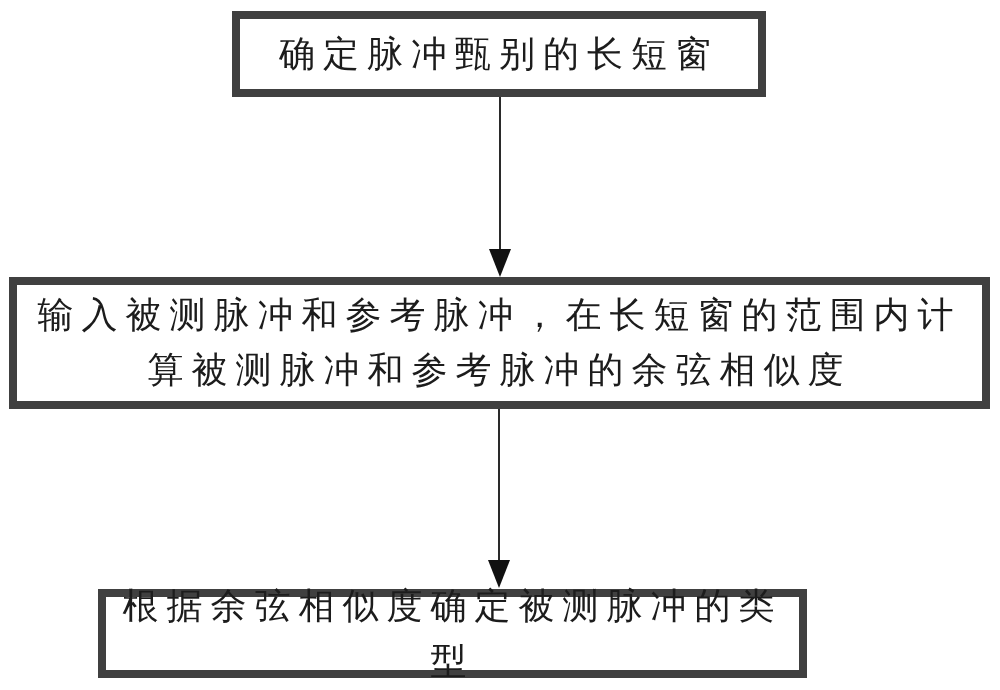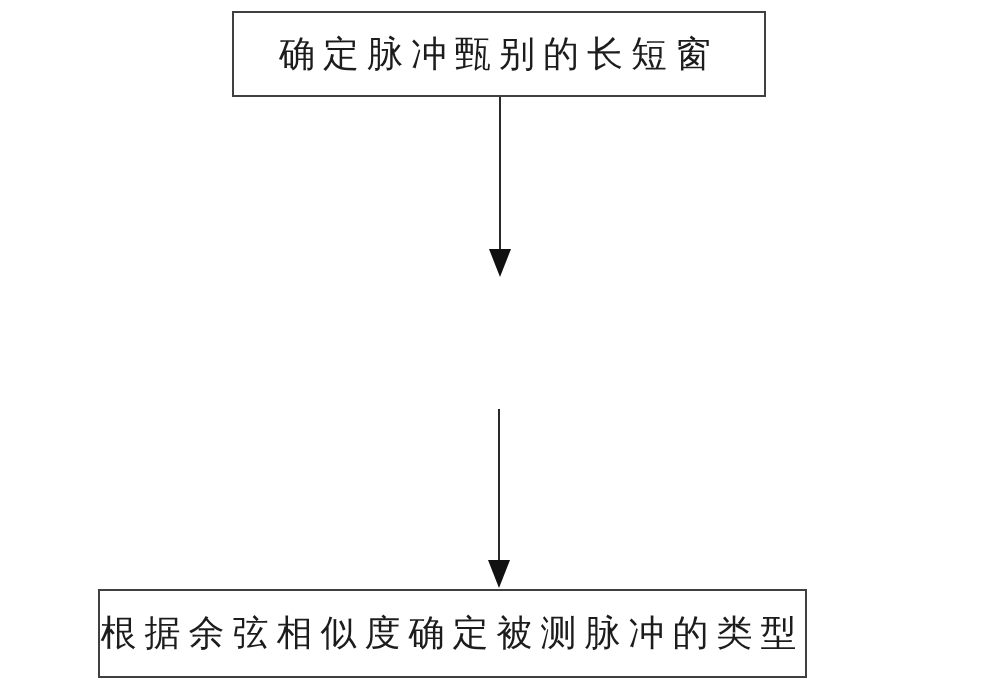--- a/index.html
+++ b/index.html
@@ -10,21 +10,21 @@
   .canvas {
     position: relative;
     width: 1000px;
     height: 690px;
     background: #ffffff;
     font-family: "Liberation Serif", "DejaVu Serif", serif;
     overflow: hidden;
   }
   .flow-box {
     position: absolute;
-    border: 2px solid #404040;
+    border: 8px solid #404040;
     background: #ffffff;
     color: #1c1c1c;
     display: flex;
     align-items: center;
     justify-content: center;
     text-align: center;
     font-size: 36px;
     letter-spacing: 8px;
     line-height: 55px;
     box-sizing: border-box;
@@ -94,20 +94,23 @@
 
   <div class="flow-box box-1">
     <span>确定脉冲甄别的长短窗</span>
   </div>
 
   <div class="arrow arrow-1">
     <div class="shaft"></div>
     <div class="head"></div>
   </div>
 
+  <div class="flow-box box-2">
+    <span>输入被测脉冲和参考脉冲，在长短窗的范围内计算被测脉冲和参考脉冲的余弦相似度</span>
+  </div>
 
   <div class="arrow arrow-2">
     <div class="shaft"></div>
     <div class="head"></div>
   </div>
 
   <div class="flow-box box-3">
     <span>根据余弦相似度确定被测脉冲的类型</span>
   </div>
 

